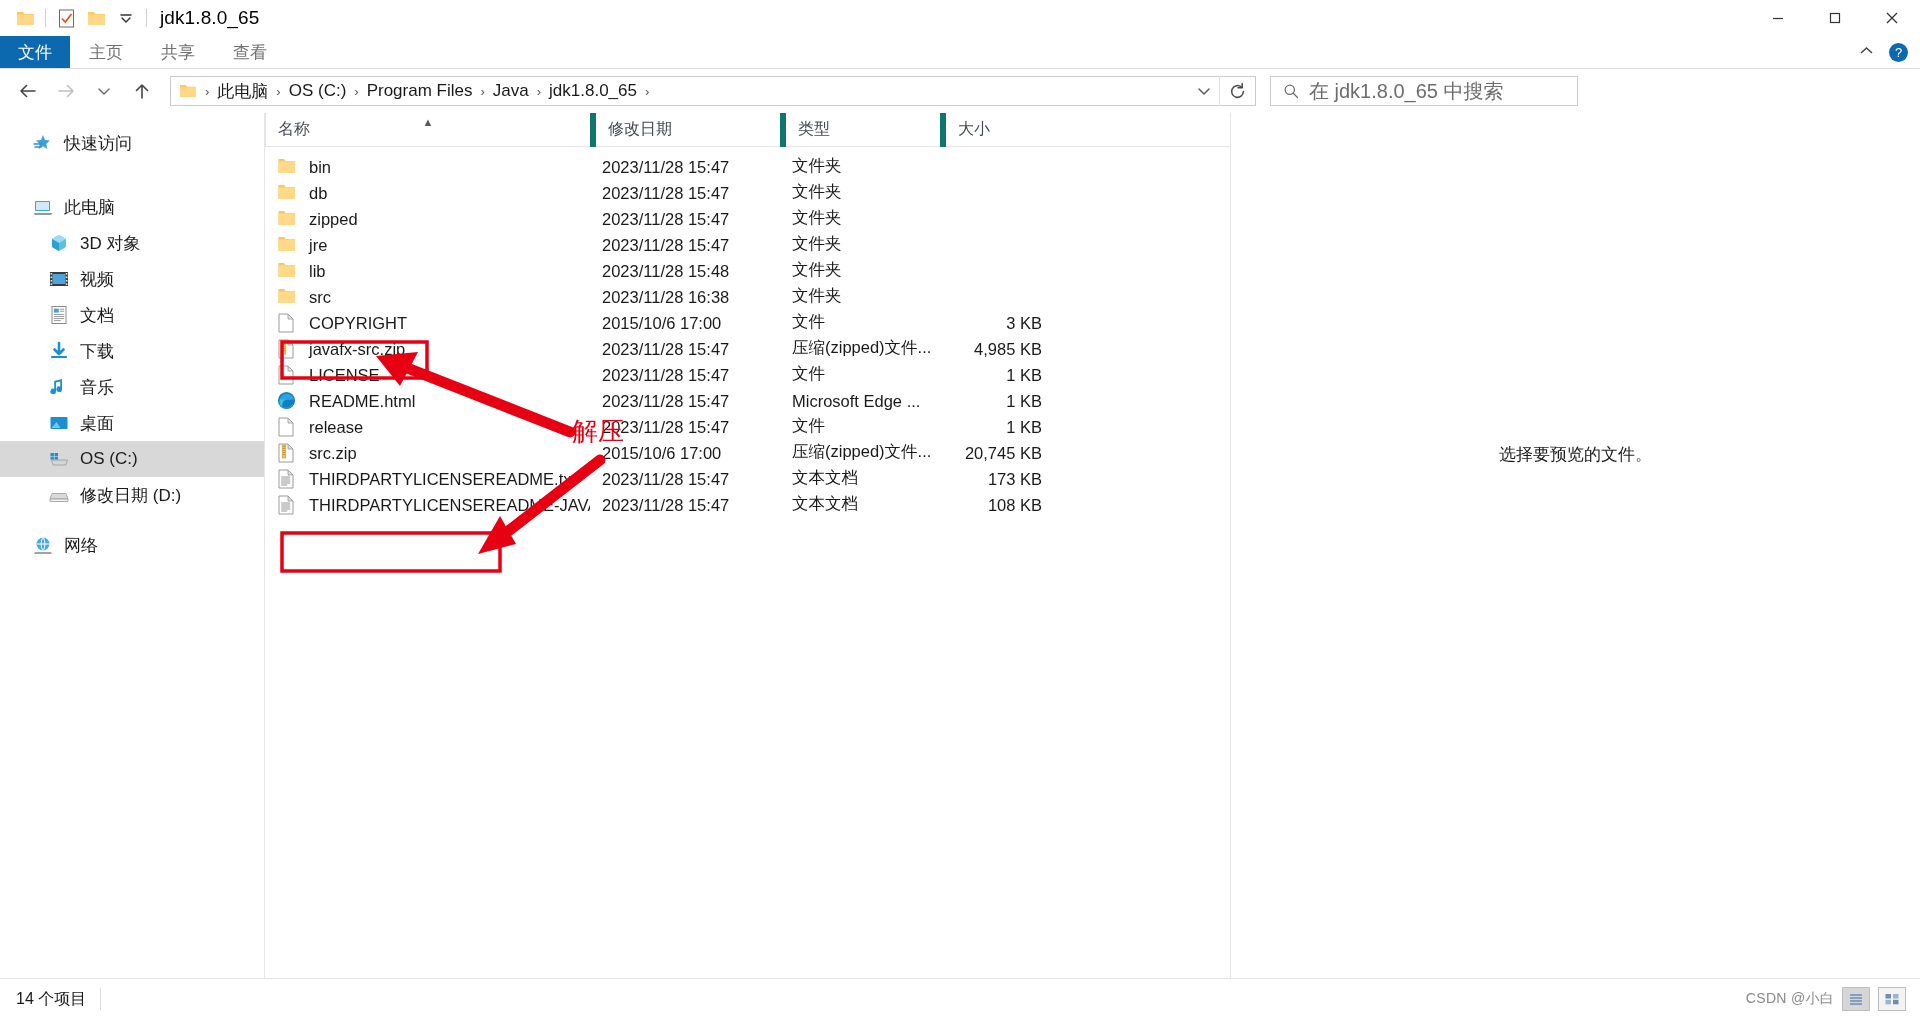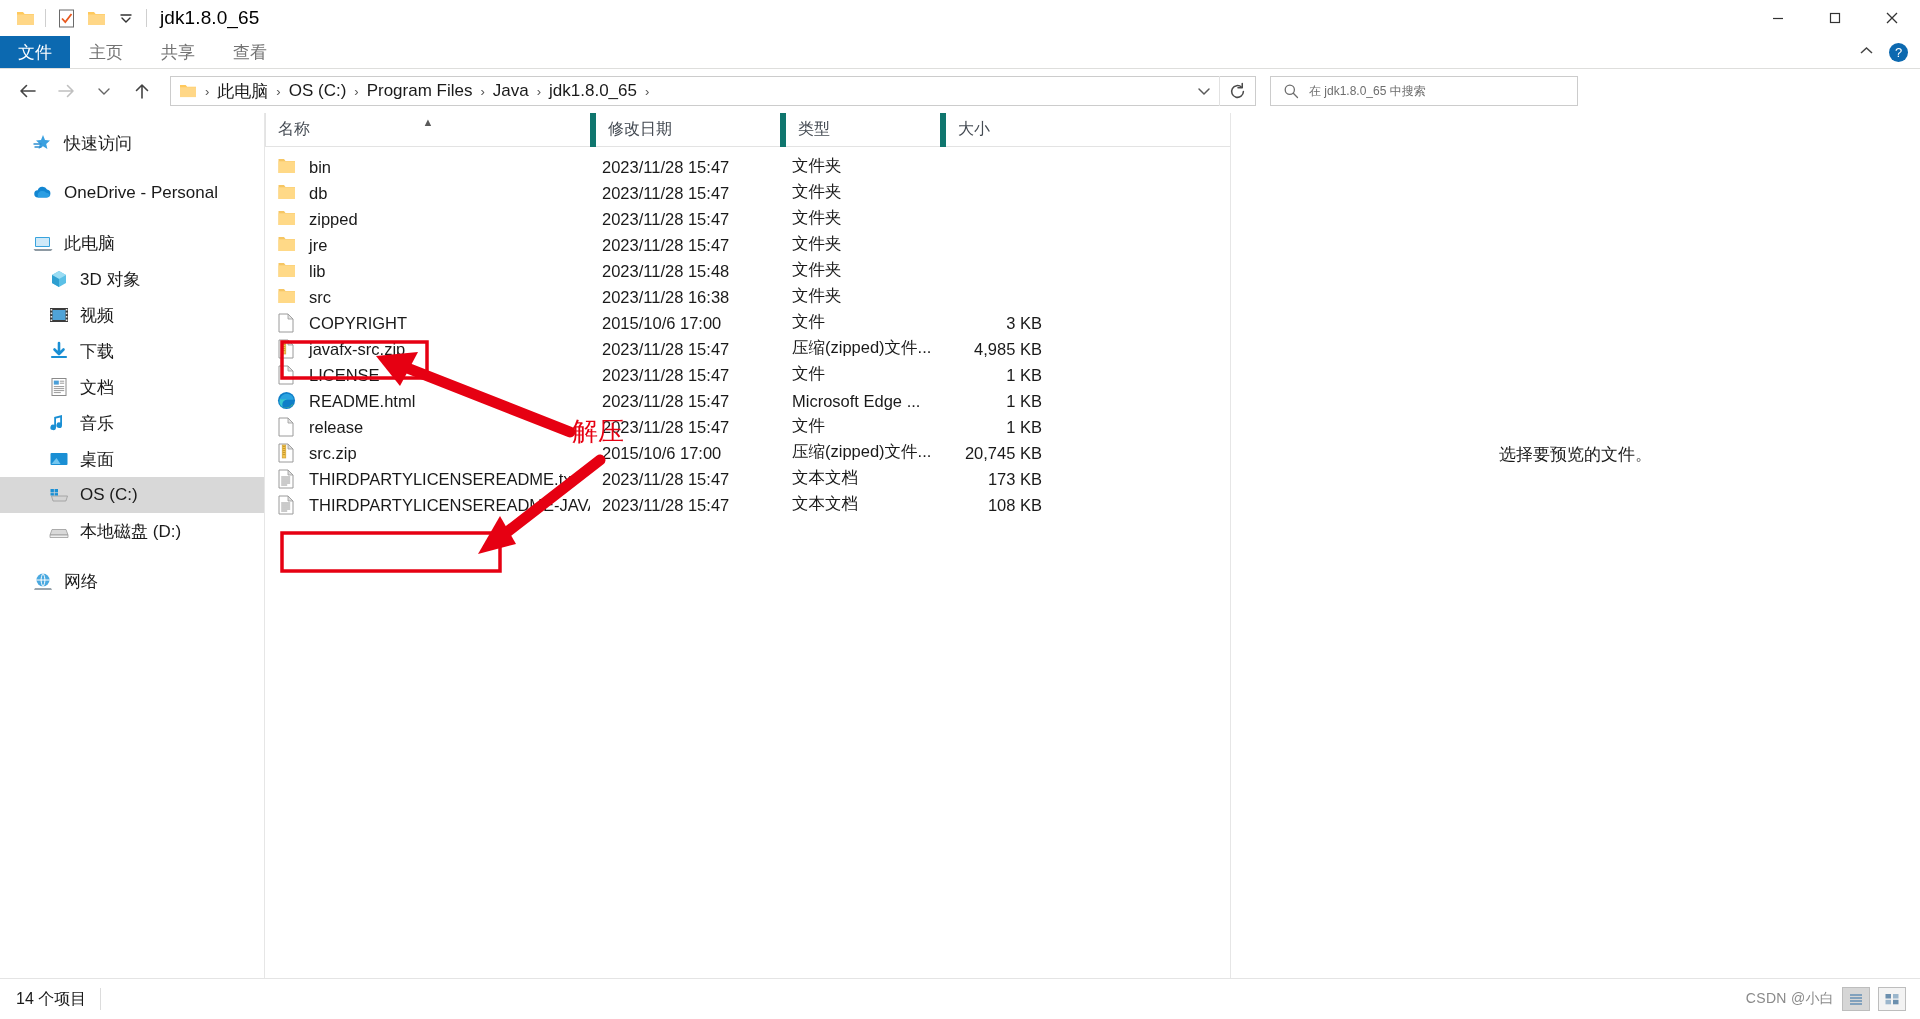--- a/index.html
+++ b/index.html
@@ -111,21 +111,21 @@
     width: 36px; height: 30px;
     border-left: 1px solid #e2e2e2;
     display: flex; align-items: center; justify-content: center;
     color: #4a4a4a;
   }
   .searchbox {
     margin-left: 14px; width: 308px; height: 30px;
     border: 1px solid #cccccc; background: #ffffff;
     display: flex; align-items: center; gap: 10px; padding-left: 12px;
   }
-  .search-ph { font-size: 12px; color: #6d6d6d; }
+  .search-ph { font-size: 20px; color: #6d6d6d; }
 
   
   .content {
     position: absolute; left: 0; top: 113px; width: 1920px; height: 865px;
     display: flex;
   }
   .nav-pane {
     width: 265px; height: 865px; background: #ffffff;
     padding-top: 12px;
     border-right: 1px solid #e6e6e6;
@@ -351,29 +351,20 @@
           <svg width="22" height="22" viewBox="0 0 22 22">
               <path d="M11 3l2 5 5 .6-3.8 3.3 1.2 5L11 14.3 6.6 17l1.2-5L4 8.6 9 8z" fill="#3aa0e0"></path>
               <path d="M2 12h7M3 15h6" stroke="#2f8fd0" stroke-width="1.4" stroke-linecap="round"></path>
             </svg>
         </span>
         <span>快速访问</span>
       </div>
 
       <div class="navgap"></div>
 
-      <div class="navitem">
-        <span class="ico">
-          <svg width="22" height="22" viewBox="0 0 22 18">
-              <path d="M6 13.5a3.6 3.6 0 0 1-.3-7.2A5 5 0 0 1 15 5.6a3.9 3.9 0 0 1 3.4 3.9 4 4 0 0 1-4 4z" fill="#1286d2"></path>
-              <path d="M6 13.5h8.4a4 4 0 0 0 3.6-2.3 3.8 3.8 0 0 0-3.9-2.5 5 5 0 0 0-8.4 1.2z" fill="#2b9ee3"></path>
-            </svg>
-        </span>
-        <span>OneDrive - Personal</span>
-      </div>
 
       <div class="navgap"></div>
 
       <div class="navitem">
         <span class="ico">
           <svg width="22" height="22" viewBox="0 0 22 22">
               <rect x="3" y="5" width="15" height="10" rx="1" fill="#38a3dd"></rect>
               <rect x="4" y="6" width="13" height="8" fill="#cfe9f8"></rect>
               <path d="M1.5 17h19l-1.5 2h-16z" fill="#8e9aa3"></path>
             </svg>
@@ -409,38 +400,38 @@
               </g>
             </svg>
         </span>
         <span>视频</span>
       </div>
 
 
       <div class="navitem indent">
         <span class="ico">
           <svg width="22" height="22" viewBox="0 0 22 22">
-              <path d="M11 3v9M6.5 9.5L11 14l4.5-4.5" fill="none" stroke="#1a8fd4" stroke-width="2.6" stroke-linecap="round" stroke-linejoin="round"></path>
-              <path d="M4 17h14" stroke="#1a8fd4" stroke-width="2.2" stroke-linecap="round"></path>
-            </svg>
-        </span>
-        <span>下载</span>
-      </div>
-
-      <div class="navitem indent">
-        <span class="ico">
-          <svg width="22" height="22" viewBox="0 0 22 22">
               <rect x="4" y="2.5" width="14" height="17" fill="#fff" stroke="#8a8a8a"></rect>
               <rect x="5.8" y="4.6" width="5" height="4" fill="#4b9fd8"></rect>
               <g stroke="#9a9a9a" stroke-width="1">
                 <path d="M11.8 5.2h4.4M11.8 7.2h4.4M5.8 10.6h10.4M5.8 12.6h10.4M5.8 14.6h10.4M5.8 16.6h7"></path>
               </g>
             </svg>
         </span>
         <span>文档</span>
+      </div>
+
+      <div class="navitem indent">
+        <span class="ico">
+          <svg width="22" height="22" viewBox="0 0 22 22">
+              <path d="M11 3v9M6.5 9.5L11 14l4.5-4.5" fill="none" stroke="#1a8fd4" stroke-width="2.6" stroke-linecap="round" stroke-linejoin="round"></path>
+              <path d="M4 17h14" stroke="#1a8fd4" stroke-width="2.2" stroke-linecap="round"></path>
+            </svg>
+        </span>
+        <span>下载</span>
       </div>
 
       <div class="navitem indent">
         <span class="ico">
           <svg width="22" height="22" viewBox="0 0 22 22">
               <path d="M14 3v10.2a2.8 2.8 0 1 1-1.8-2.6V5.4L8 6.6v8.7a2.8 2.8 0 1 1-1.8-2.6V5z" fill="#1a8fd4"></path>
             </svg>
         </span>
         <span>音乐</span>
       </div>
@@ -470,21 +461,21 @@
         <span>OS (C:)</span>
       </div>
 
       <div class="navitem indent">
         <span class="ico">
           <svg width="22" height="22" viewBox="0 0 22 22">
               <path d="M4 9.5h14l2 5.5H2z" fill="#d9d9d9" stroke="#9a9a9a" stroke-width=".8"></path>
               <path d="M2 15h18v2.5H2z" fill="#efefef" stroke="#9a9a9a" stroke-width=".8"></path>
             </svg>
         </span>
-        <span>本地磁盘 (D:)</span>
+        <span>修改日期 (D:)</span>
       </div>
 
       <div class="navgap"></div>
 
       <div class="navitem">
         <span class="ico">
           <svg width="22" height="22" viewBox="0 0 22 22">
               <circle cx="11" cy="10" r="6.5" fill="#4aa9e0"></circle>
               <path d="M4.5 10h13M11 3.5c2.5 3 2.5 10 0 13M11 3.5c-2.5 3-2.5 10 0 13" fill="none" stroke="#fff" stroke-width="1"></path>
               <path d="M3 18h16l1 2H2z" fill="#9aa5ad"></path>

